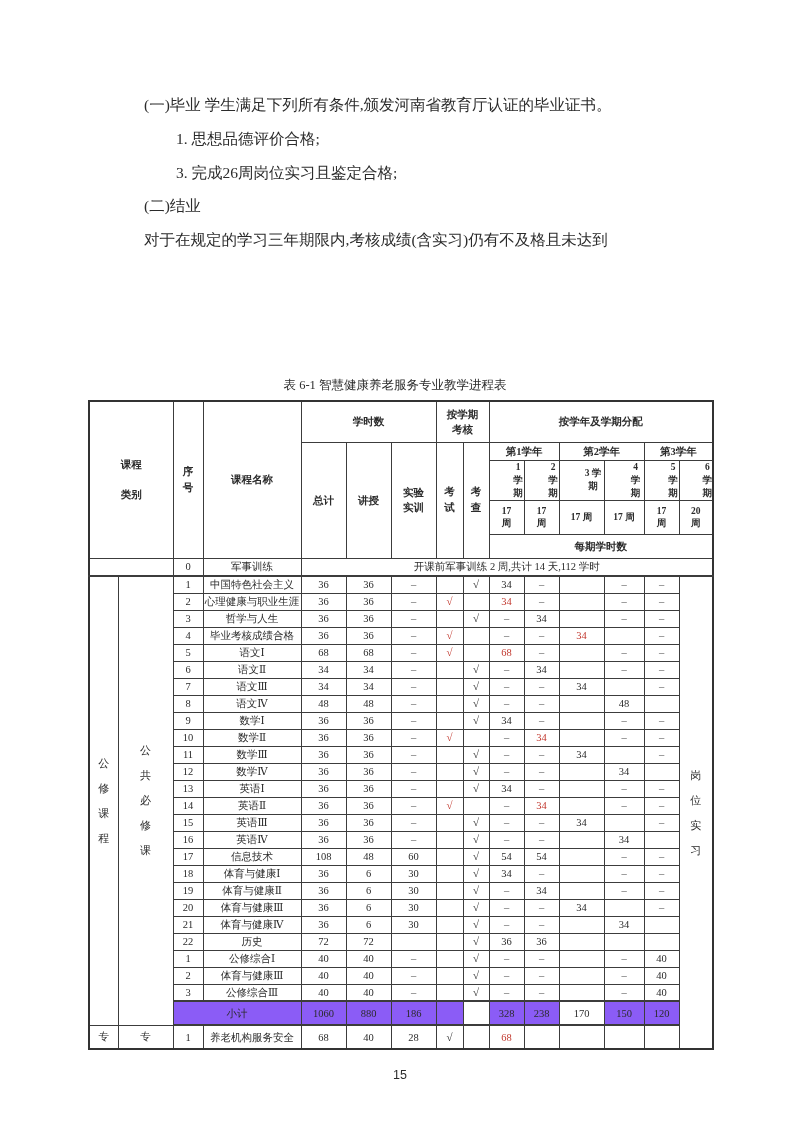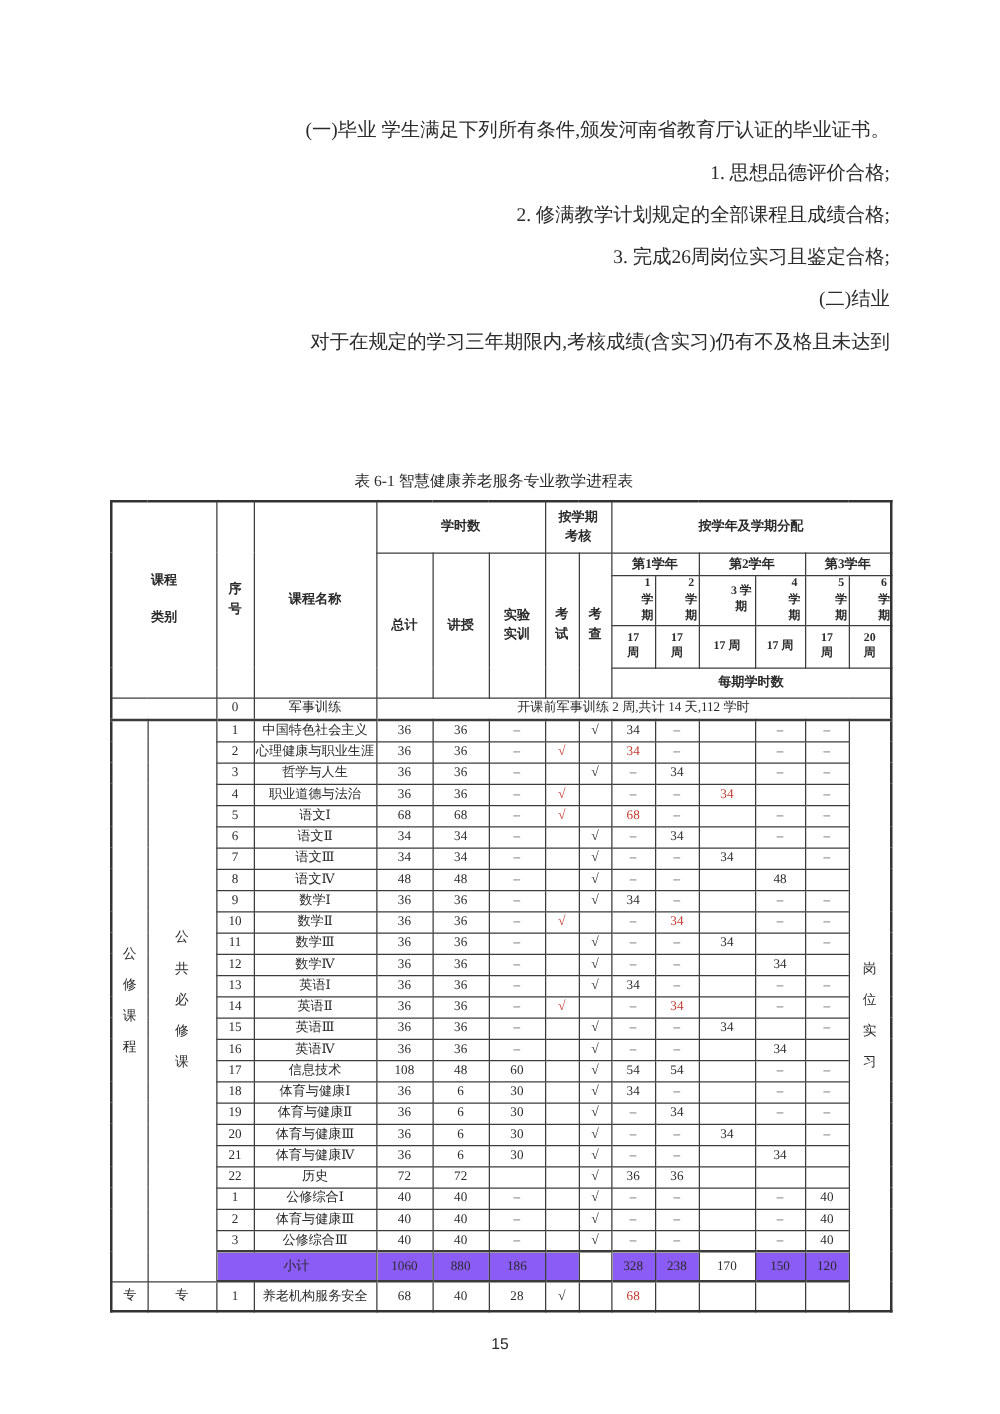--- a/index.html
+++ b/index.html
@@ -3,21 +3,21 @@
 <meta charset="utf-8">
 <style>
   html,body{margin:0;padding:0;}
   body{
     width:800px;height:1131px;position:relative;background:#ffffff;
     font-family:"Liberation Serif","DejaVu Serif",serif;color:#2b2b2b;
     overflow:hidden;
   }
   
   .body-text{position:absolute;left:88px;width:624px;top:88px;font-size:15.5px;}
-  .body-text p{margin:0;line-height:33.8px;white-space:nowrap;text-align:right;}
+  .body-text p{margin:0;line-height:33.8px;white-space:nowrap;}
   .ind-a{padding-left:56px;}
   .ind-b{padding-left:88px;}
   .ind-0{padding-left:0;}
   
   .tbl-title{position:absolute;top:377px;left:0;width:790px;text-align:center;font-size:12.5px;}
   
   .tbl-wrap{position:absolute;left:88px;top:400px;}
   table{table-layout:fixed;width:624px;border-collapse:collapse;border:2px solid #333;}
   td{border:1px solid #3c3c3c;text-align:center;vertical-align:middle;padding:0;
      font-size:10.5px;line-height:13px;white-space:pre-line;overflow:hidden;}
@@ -39,21 +39,20 @@
   
   .page-number{position:absolute;top:1068px;left:0;width:800px;text-align:center;
     font-family:"Liberation Sans","DejaVu Sans",sans-serif;font-size:12.5px;}
 </style>
 </head>
 <body>
 
 <div class="body-text" id="body-text">
     <p class="ind-a">(一)毕业 学生满足下列所有条件,颁发河南省教育厅认证的毕业证书。</p>
     <p class="ind-b">1. 思想品德评价合格;</p>
-    <p class="ind-b">2. 修满教学计划规定的全部课程且成绩合格;</p>
     <p class="ind-b">3. 完成26周岗位实习且鉴定合格;</p>
     <p class="ind-a">(二)结业</p>
     <p class="ind-a">对于在规定的学习三年期限内,考核成绩(含实习)仍有不及格且未达到</p>
   </div>
 
 <div class="tbl-title">表 6-1 智慧健康养老服务专业教学进程表</div>
 
 <div class="tbl-wrap">
   <table>
     <colgroup>
@@ -180,21 +179,21 @@
           <td></td>
           <td class="chk">√</td>
           <td class="dash">–</td>
           <td>34</td>
           <td></td>
           <td class="dash">–</td>
           <td class="dash">–</td>
         </tr>
         <tr class="rCourse">
           <td>4</td>
-          <td>职业道德与法治</td>
+          <td>毕业考核成绩合格</td>
           <td>36</td>
           <td>36</td>
           <td class="dash">–</td>
           <td class="red chk">√</td>
           <td></td>
           <td class="dash">–</td>
           <td class="dash">–</td>
           <td class="red">34</td>
           <td></td>
           <td class="dash">–</td>

